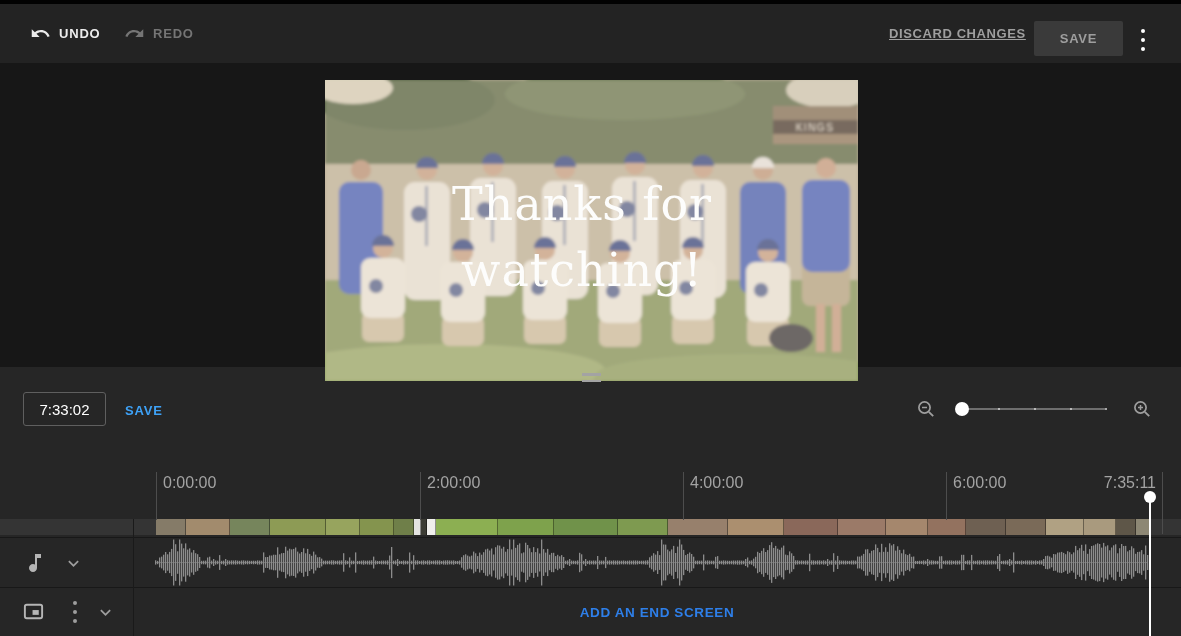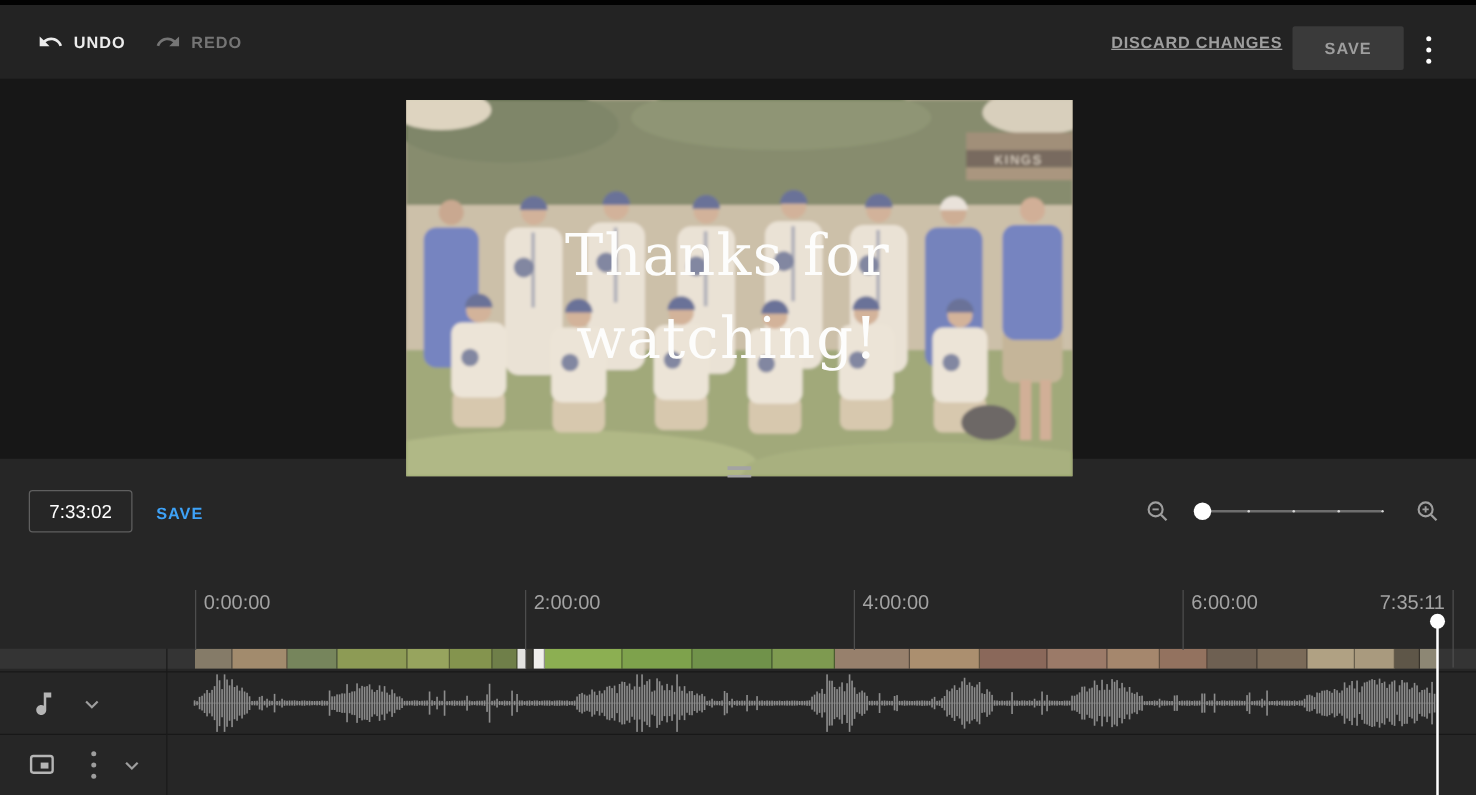--- a/index.html
+++ b/index.html
@@ -778,16 +778,17 @@
   <div class="kebab small" style="left:70px; top:601px; position:absolute">
     <i></i>
       <i></i>
       <i></i>
   </div>
   <div class="row-icon" style="left:95px; top:602px">
     <svg width="21" height="21" viewBox="0 0 24 24">
       <path fill="#9e9e9e" d="M7.41 8.59 12 13.17l4.59-4.58L18 10l-6 6-6-6 1.41-1.41z"></path>
     </svg>
   </div>
+  <div class="end-link">ADD AN END SCREEN</div>
 
   <div class="playhead-line" style="left: 1149px;"></div>
   <div class="playhead-dot" style="left: 1144px;"></div>
 </div>
 
 </body></html>

